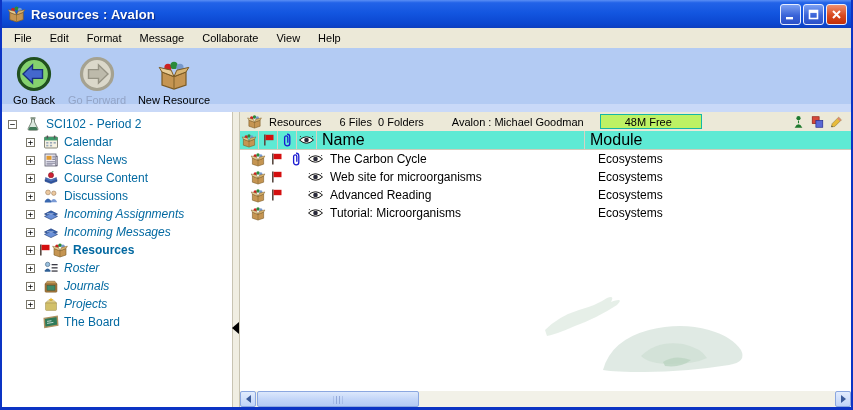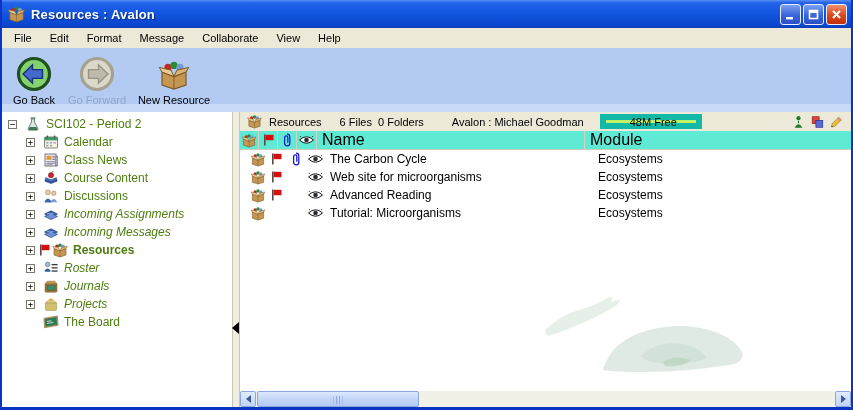--- a/index.html
+++ b/index.html
@@ -41,37 +41,37 @@
 
   .tree-pane { width:230px; flex:0 0 230px; background:#fff; padding-top:3px; overflow:hidden; }
   .tree-row { display:flex; align-items:center; height:18px; font-size:12px; white-space:nowrap; }
   .tree-row .indent0 { width:6px; }
   .tree-row .indent1 { width:24px; }
   .expander { width:9px; height:9px; flex:0 0 9px; border:1px solid #7a776b; background:#fff;
     font-size:9px; line-height:7px; text-align:center; color:#000; font-family:"DejaVu Sans Mono",monospace; margin-right:8px; }
   .expander.spacer { border:none; background:transparent; }
   .ticon { width:16px; height:16px; flex:0 0 16px; margin-right:5px; }
   .tflag { width:11px; height:12px; flex:0 0 11px; margin:0 2px 0 -4px; }
-  .tlabel { color:#4d7c0f; }
+  .tlabel { color:#0369a1; }
   .tlabel.italic { font-style:italic; }
   .tlabel.bold { font-weight:bold; }
 
   .splitter { width:8px; flex:0 0 8px; background:#f0eee2; border-left:1px solid #c8c4b2; border-right:1px solid #c8c4b2; position:relative; }
   .collapse-arrow { position:absolute; left:-1px; top:210px; width:0; height:0;
     border-top:6px solid transparent; border-bottom:6px solid transparent; border-right:7px solid #000; }
 
   .right-pane { flex:1 1 auto; position:relative; display:flex; flex-direction:column; background:#fff; min-width:0; }
 
   .info-bar { height:19px; flex:0 0 19px; background:#ece9d8; display:flex; align-items:center; font-size:11px; color:#000; padding:0 4px; }
   .info-bar .ib-box { width:17px; height:15px; margin:0 6px 0 2px; }
   .info-bar .ib-title { margin-right:18px; }
   .info-bar .ib-files { margin-right:6px; }
   .info-bar .ib-folders { margin-right:28px; }
   .info-bar .ib-account { margin-right:16px; }
-  .free-box { width:102px; height:15px; background:#bef264; border:6px solid #14b8a6; font-size:11px;
+  .free-box { width:102px; height:15px; background:#bef264; border:1px solid #14b8a6; font-size:11px;
     display:flex; align-items:center; padding-left:24px; color:#000; }
   .ib-icons { margin-left:auto; display:flex; align-items:center; gap:6px; padding-right:4px; }
   .ib-icons svg { width:13px; height:14px; }
 
   
   .col-header { height:19px; flex:0 0 19px; background:#5eead4; display:flex; align-items:flex-start;
     font-size:16px; color:#000; border-bottom:1px solid #cfccba; }
   .col { display:flex; align-items:center; height:100%; border-right:1px solid #d6d2c2; }
   .col.c-box { width:19px; justify-content:center; }
   .col.c-flag { width:19px; justify-content:center; }

